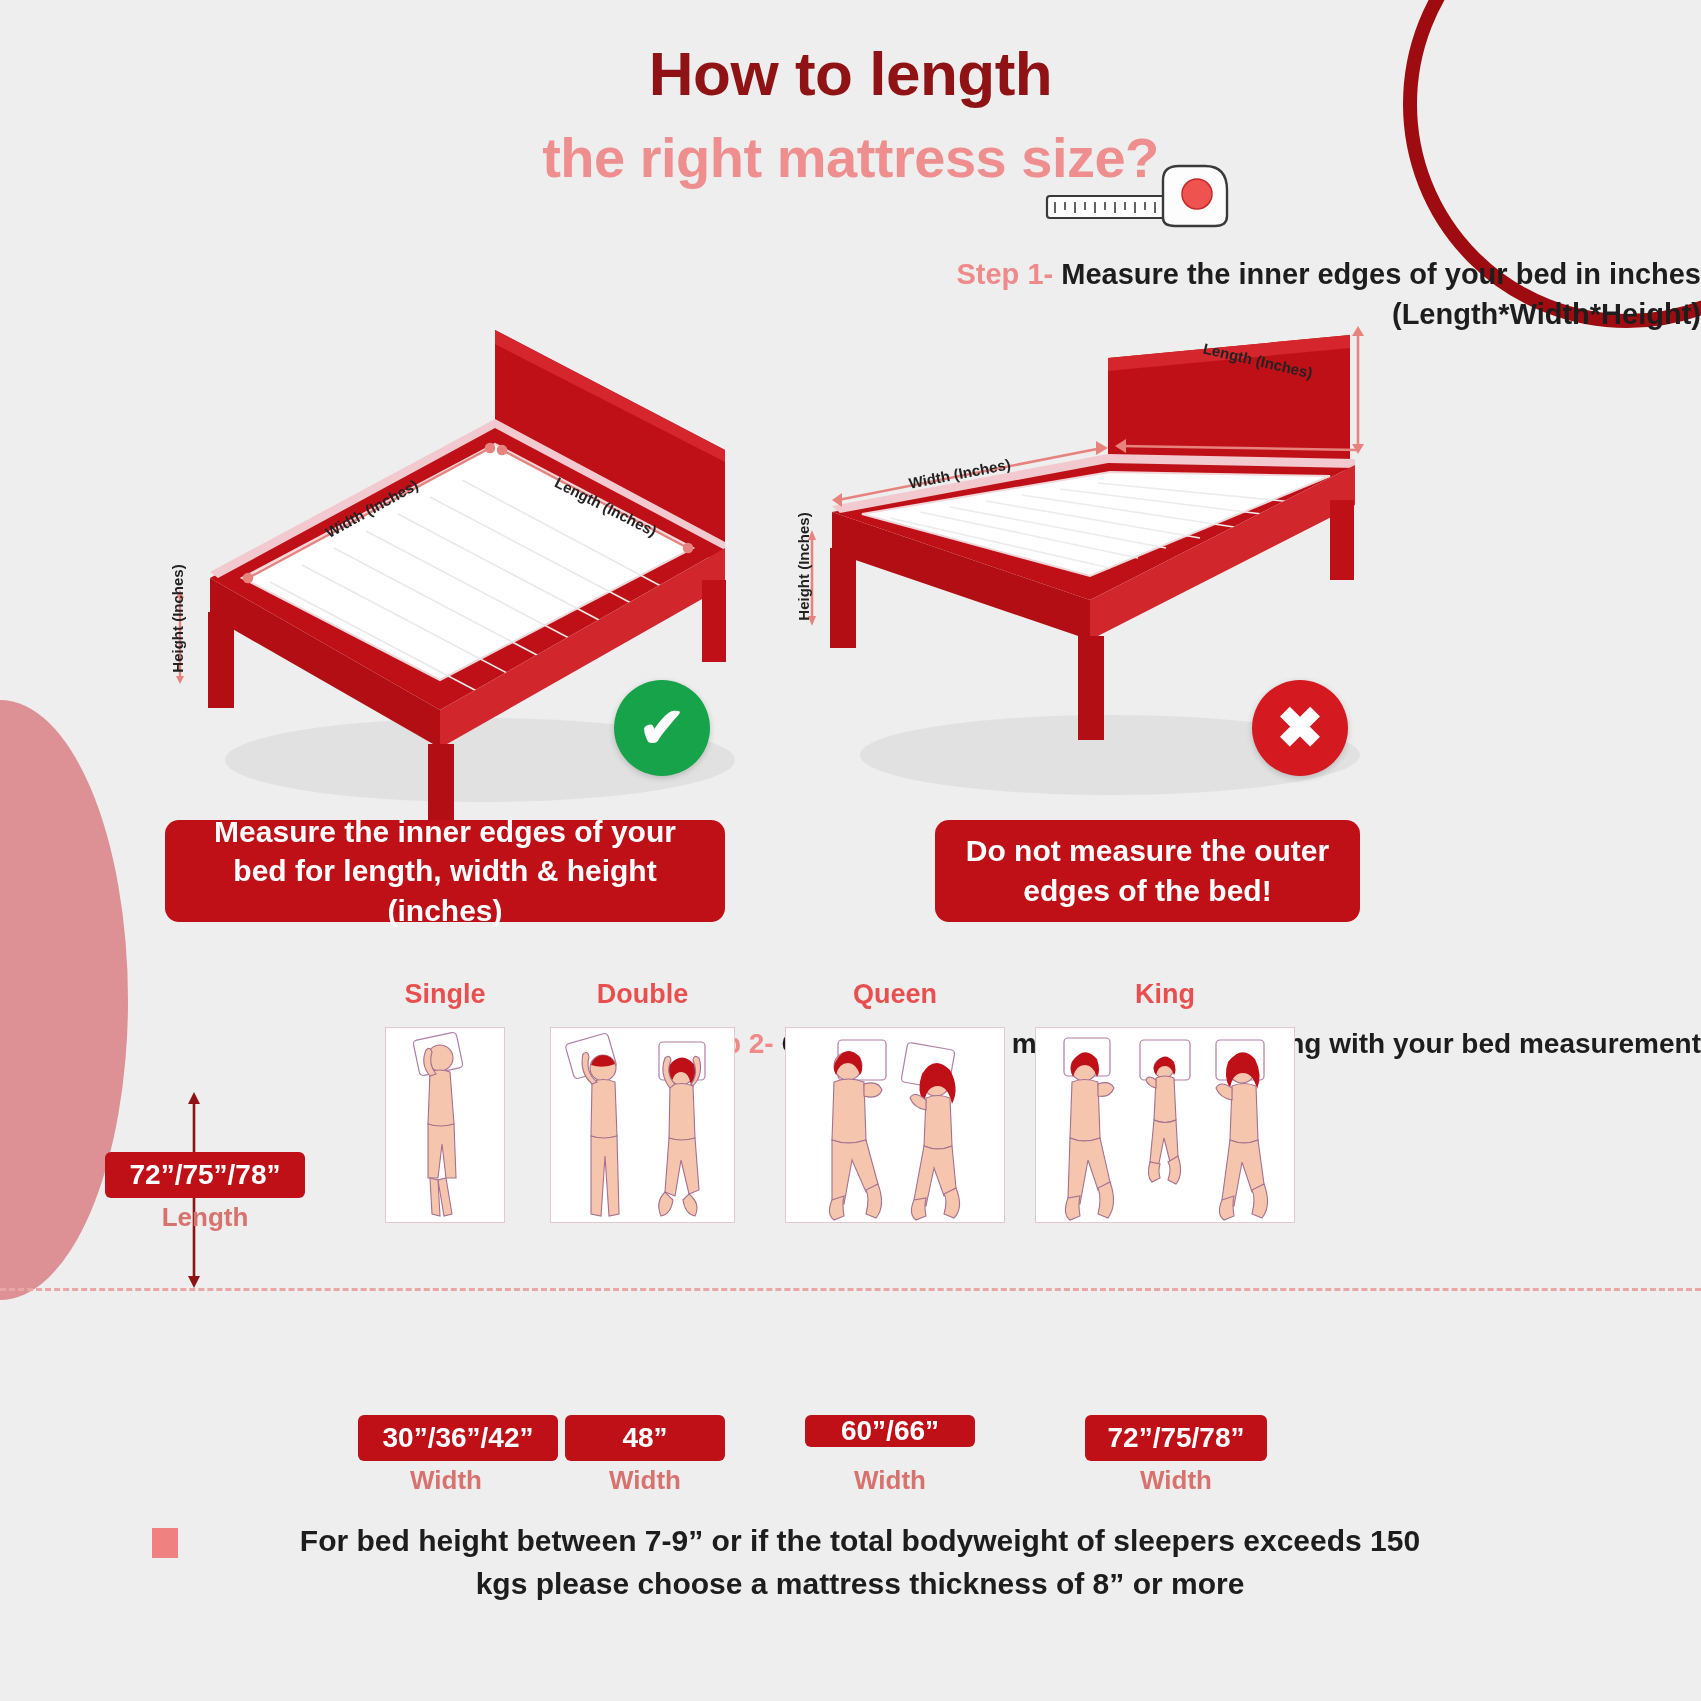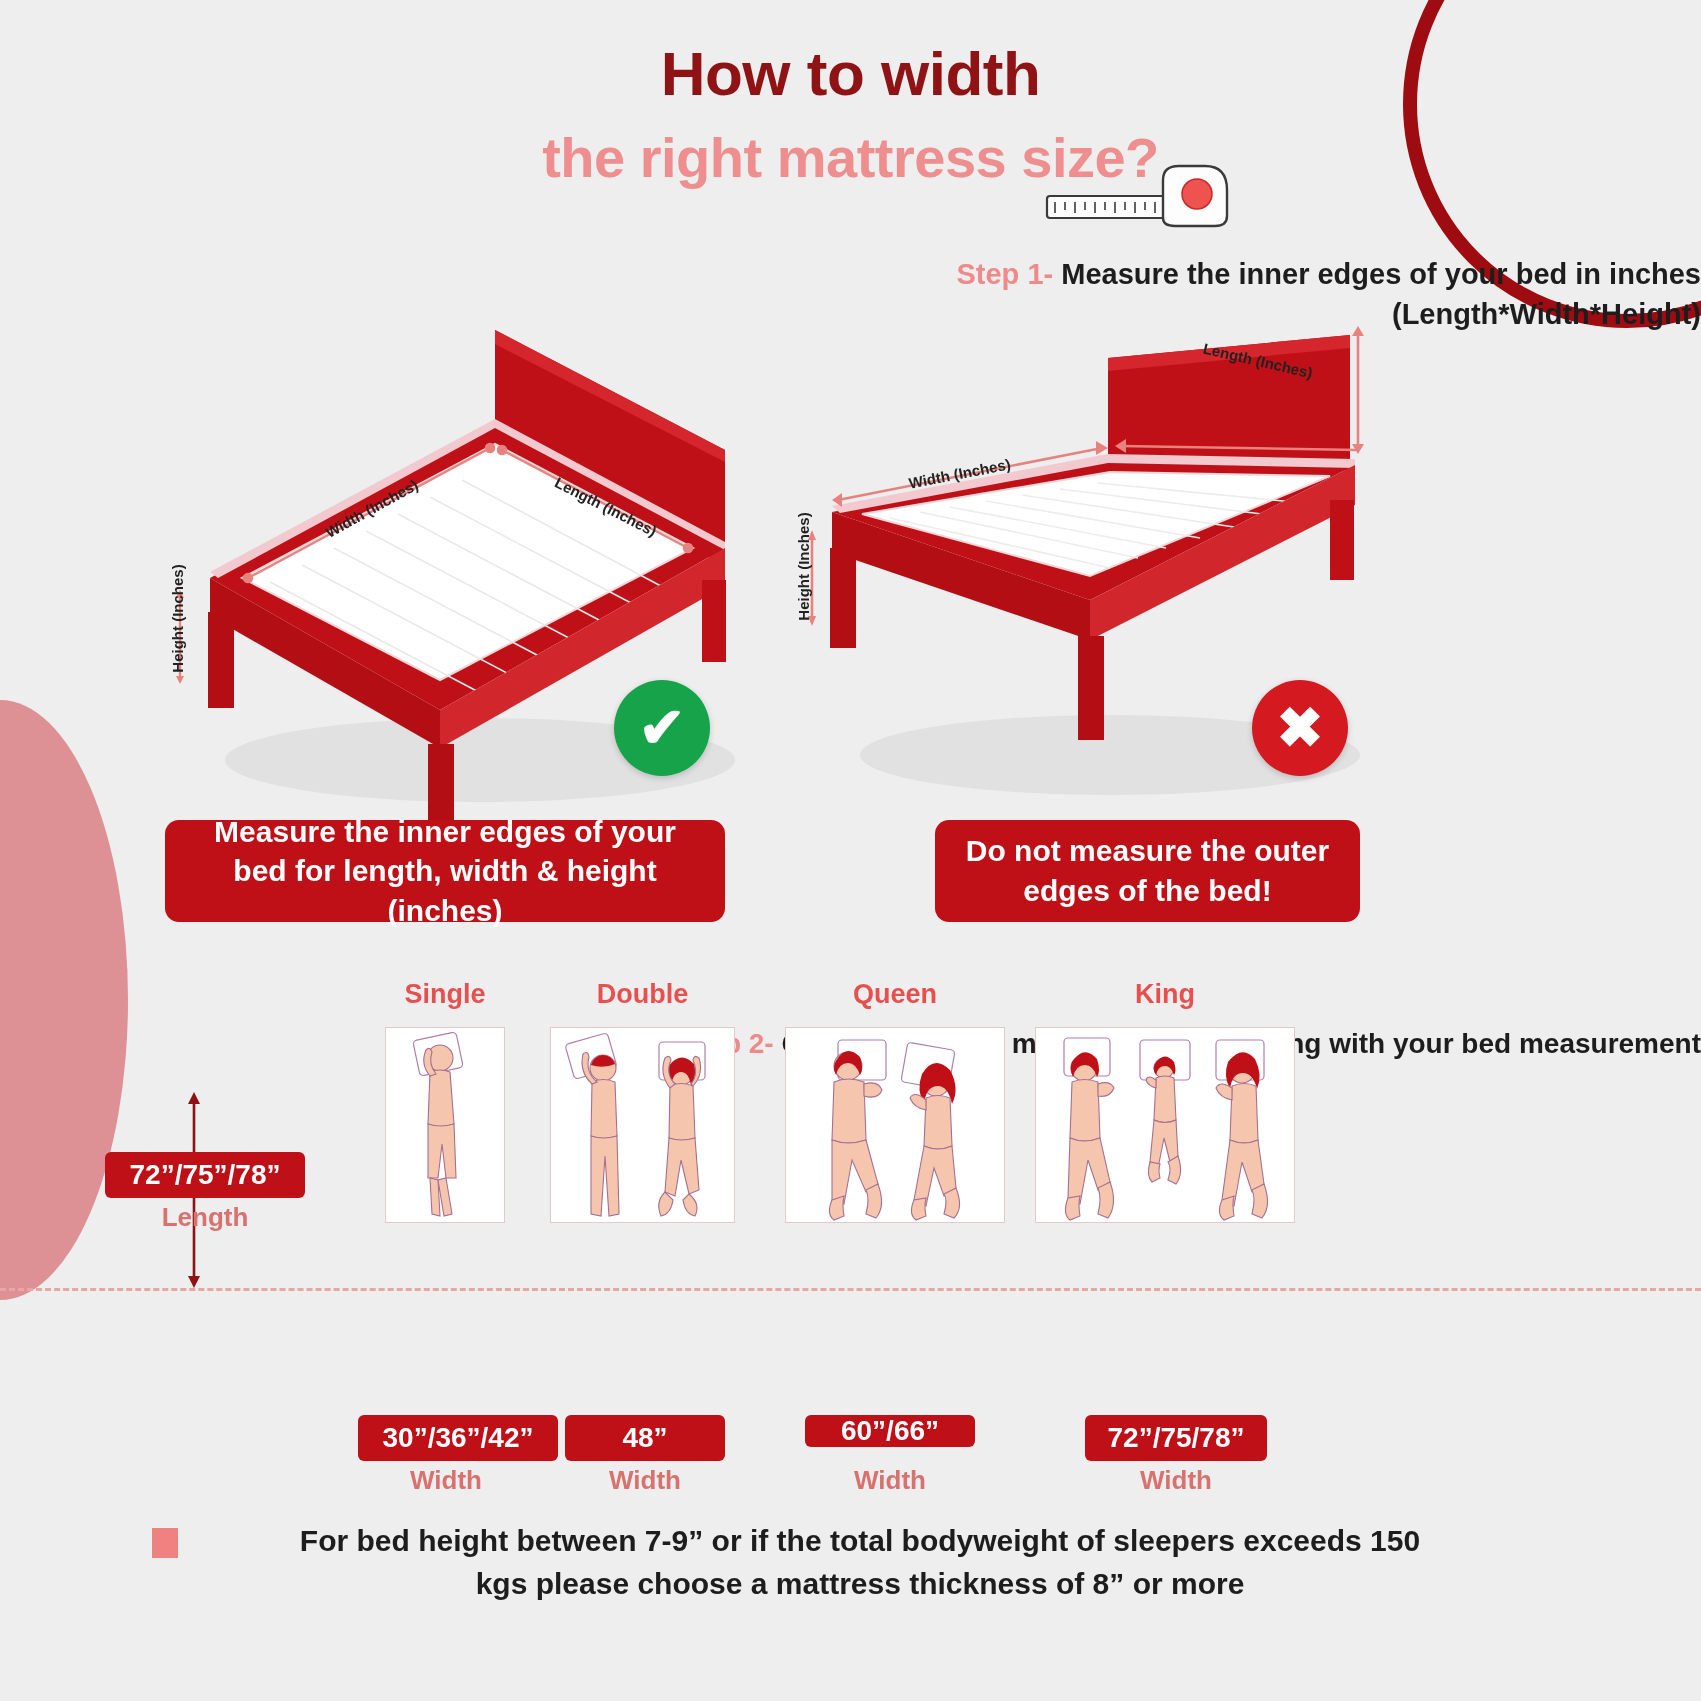--- a/index.html
+++ b/index.html
@@ -135,21 +135,21 @@
 </style>
 </head>
 <body>
 
 <div class="stage">
 
   <div class="arc-tr"></div>
   <div class="arc-tr-mask"></div>
   <div class="blob-left"></div>
 
-  <div class="title1">How to width</div>
+  <div class="title1">How to length</div>
   <div class="title2">the right mattress size?</div>
 
   <svg class="tape" viewBox="0 0 190 80">
     <rect x="2" y="36" width="118" height="22" rx="3" fill="#fdfdfd" stroke="#3a3a3a" stroke-width="2.2"></rect>
     <g stroke="#3a3a3a" stroke-width="1.6">
       <line x1="10" y1="42" x2="10" y2="53"></line>
         <line x1="20" y1="42" x2="20" y2="50"></line>
       <line x1="30" y1="42" x2="30" y2="53"></line>
         <line x1="40" y1="42" x2="40" y2="50"></line>
       <line x1="50" y1="42" x2="50" y2="53"></line>

